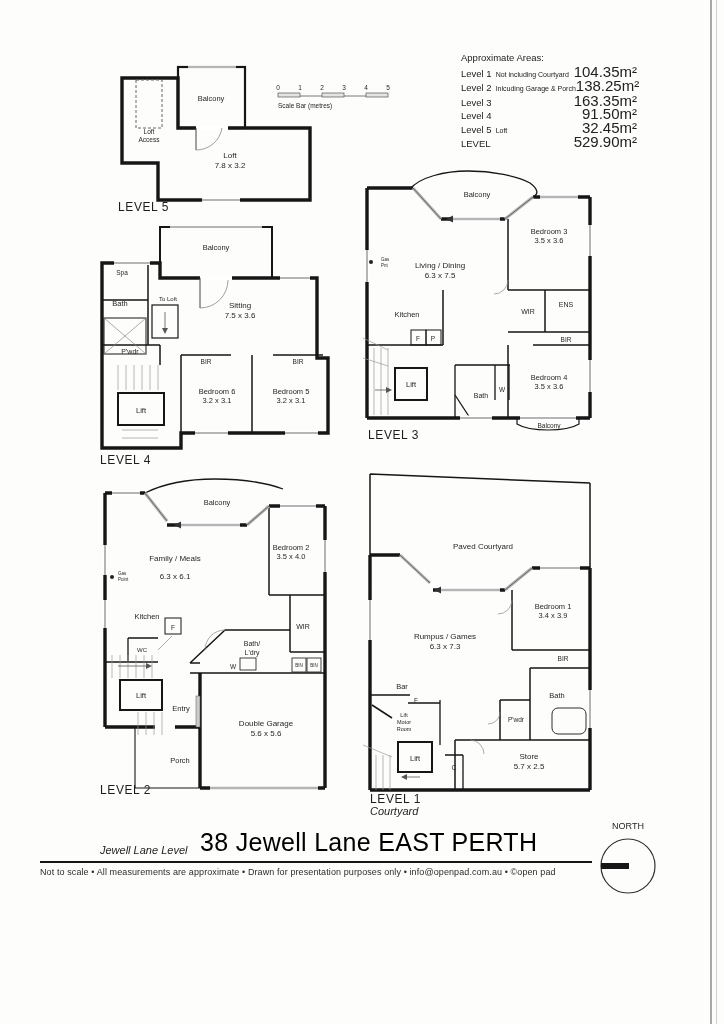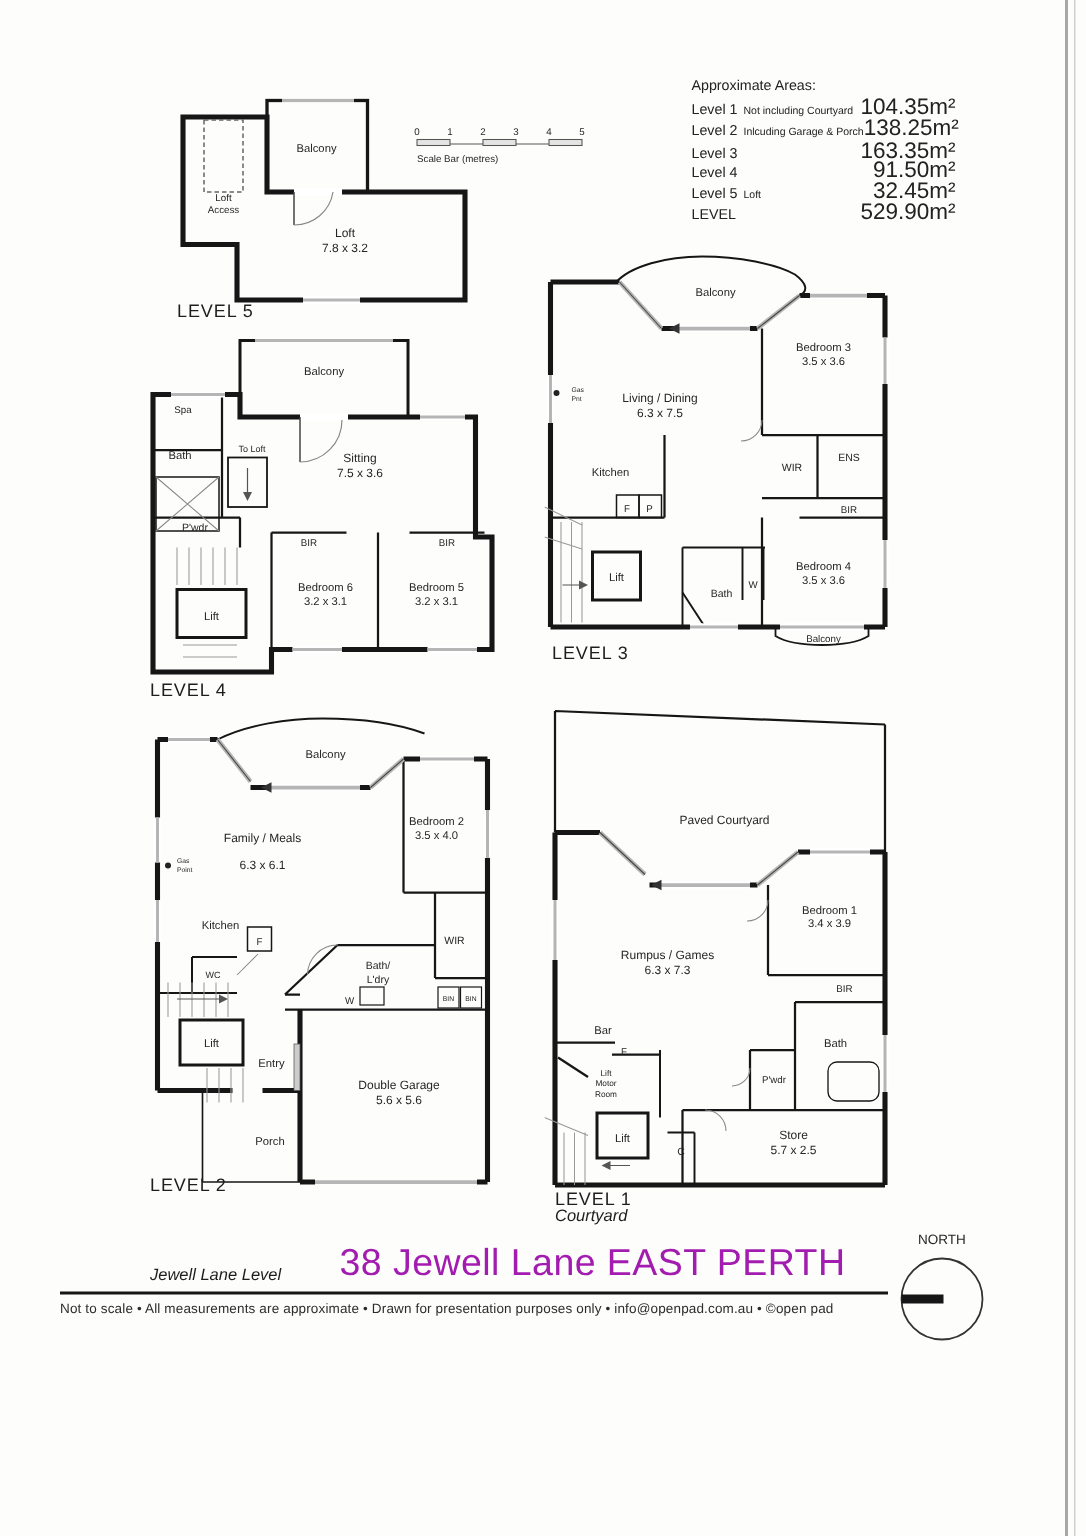--- a/index.html
+++ b/index.html
@@ -8,22 +8,22 @@
   .abs{position:absolute;}
   svg text{fill:#262626;font-family:"Liberation Sans","DejaVu Sans",sans-serif;}
   .lvl-title{position:absolute;font-size:12px;letter-spacing:0.6px;color:#1e1e1e;}
   .lvl-sub{position:absolute;font-size:11px;font-style:italic;color:#1e1e1e;}
   #areas{position:absolute;left:461px;top:52px;width:176px;}
   #areas .ahead{font-size:9.5px;margin-bottom:3px;}
   .arow{display:flex;align-items:baseline;line-height:11.4px;}
   .alabel{font-size:9.5px;white-space:nowrap;margin-right:4px;}
   .anote{font-size:7px;white-space:nowrap;}
   .aval{font-size:15px;margin-left:auto;white-space:nowrap;}
-  #title{position:absolute;left:200px;top:828px;width:390px;text-align:center;
-         font-size:25px;color:#a21caf;letter-spacing:0.3px;white-space:nowrap;}
+  #title{position:absolute;left:200px;top:828px;width:390px;text-align:left;
+         font-size:25px;color:#000000;letter-spacing:0.3px;white-space:nowrap;}
   #rule{position:absolute;left:40px;top:861px;width:552px;height:2px;background:#161616;}
   #footer{position:absolute;left:40px;top:867px;width:560px;font-size:9px;color:#2c2c2c;letter-spacing:0.1px;}
   #scan-edge{position:absolute;left:710px;top:0;width:2px;height:1024px;background:#a8a8a8;}
   #scan-edge2{position:absolute;left:716px;top:0;width:1px;height:1024px;background:#cfcfcf;}
 </style>
 </head>
 <body>
 
 <div id="page">
 

